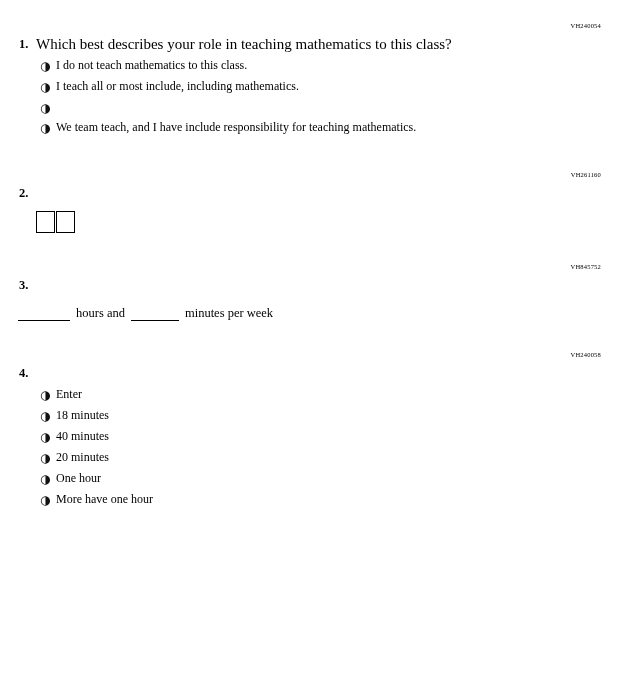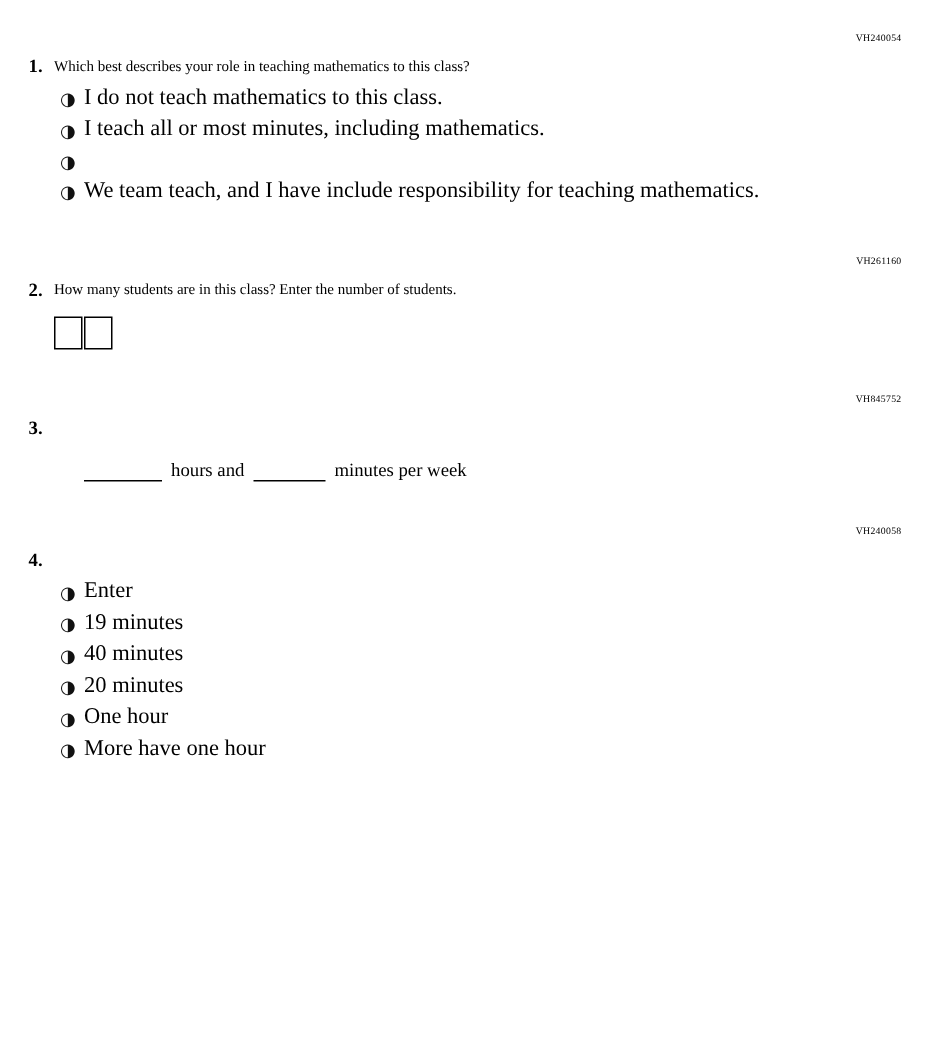--- a/index.html
+++ b/index.html
@@ -39,21 +39,21 @@
     padding-right: 108px;
   }
   .q-num {
     font-size: 12.5px;
     font-weight: bold;
     width: 17px;
     flex: 0 0 17px;
     line-height: 15px;
   }
   .q-text {
-    font-size: 10px;
+    font-size: 15px;
     line-height: 15px;
     flex: 1 1 auto;
   }
   .options {
     margin-top: 6px;
     padding-left: 40px;
   }
   .option {
     display: flex;
     align-items: baseline;
@@ -63,39 +63,39 @@
     flex: 0 0 16px;
     width: 16px;
     font-size: 12px;
     line-height: 14px;
     color: #111;
     font-family: "DejaVu Sans", sans-serif;
     position: relative;
     top: 1px;
   }
   .opt-label {
-    font-size: 15px;
+    font-size: 12px;
     line-height: 15px;
   }
   .boxes {
     margin-top: 10px;
     padding-left: 36px;
     display: flex;
     gap: 1px;
   }
   .ans-box {
     width: 19px;
     height: 22px;
     border: 1px solid #000;
     box-sizing: border-box;
     background: #fff;
   }
   .fill-line {
     margin-top: 13px;
-    padding-left: 56px;
+    padding-left: 18px;
     font-size: 12.5px;
     line-height: 15px;
     display: flex;
     align-items: flex-end;
     gap: 0px;
   }
   .blank {
     display: inline-block;
     width: 52px;
     border-bottom: 1px solid #000;
@@ -126,37 +126,36 @@
       <div class="q-num">1.</div>
       <div class="q-text">Which best describes your role in teaching mathematics to this class?</div>
     </div>
     <div class="options">
       <div class="option">
         <span class="bubble">◑</span>
         <span class="opt-label">I do not teach mathematics to this class.</span>
       </div>
       <div class="option">
         <span class="bubble">◑</span>
-        <span class="opt-label">I teach all or most minutes, including mathematics.</span>
+        <span class="opt-label">I teach all or most include, including mathematics.</span>
       </div>
       <div class="option">
         <span class="bubble">◑</span>
       </div>
       <div class="option">
         <span class="bubble">◑</span>
         <span class="opt-label">We team teach, and I have include responsibility for teaching mathematics.</span>
       </div>
     </div>
   </div>
 
   <div class="question-block q2-wrap">
     <div class="item-code">VH261160</div>
     <div class="q-row" style="padding-top:8px;">
       <div class="q-num">2.</div>
-      <div class="q-text">How many students are in this class? Enter the number of students.</div>
     </div>
     <div class="boxes">
       <div class="ans-box"></div>
       <div class="ans-box"></div>
     </div>
   </div>
 
   <div class="question-block q3-wrap">
     <div class="item-code">VH845752</div>
     <div class="q-row" style="padding-top:8px;">
@@ -175,21 +174,21 @@
     <div class="q-row" style="padding-top:8px;">
       <div class="q-num">4.</div>
     </div>
     <div class="options">
       <div class="option">
         <span class="bubble">◑</span>
         <span class="opt-label">Enter</span>
       </div>
       <div class="option">
         <span class="bubble">◑</span>
-        <span class="opt-label">19 minutes</span>
+        <span class="opt-label">18 minutes</span>
       </div>
       <div class="option">
         <span class="bubble">◑</span>
         <span class="opt-label">40 minutes</span>
       </div>
       <div class="option">
         <span class="bubble">◑</span>
         <span class="opt-label">20 minutes</span>
       </div>
       <div class="option">

